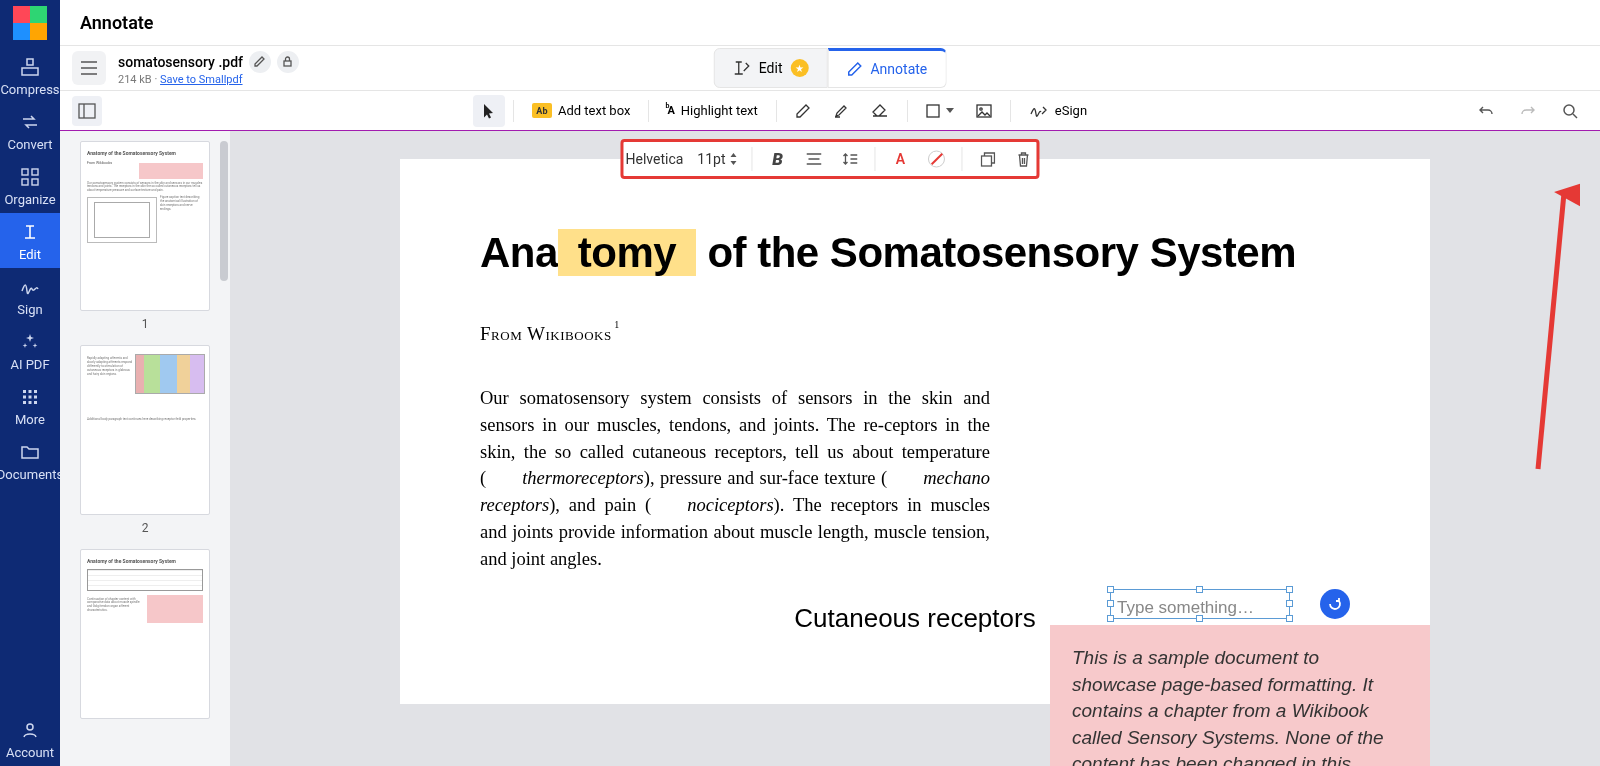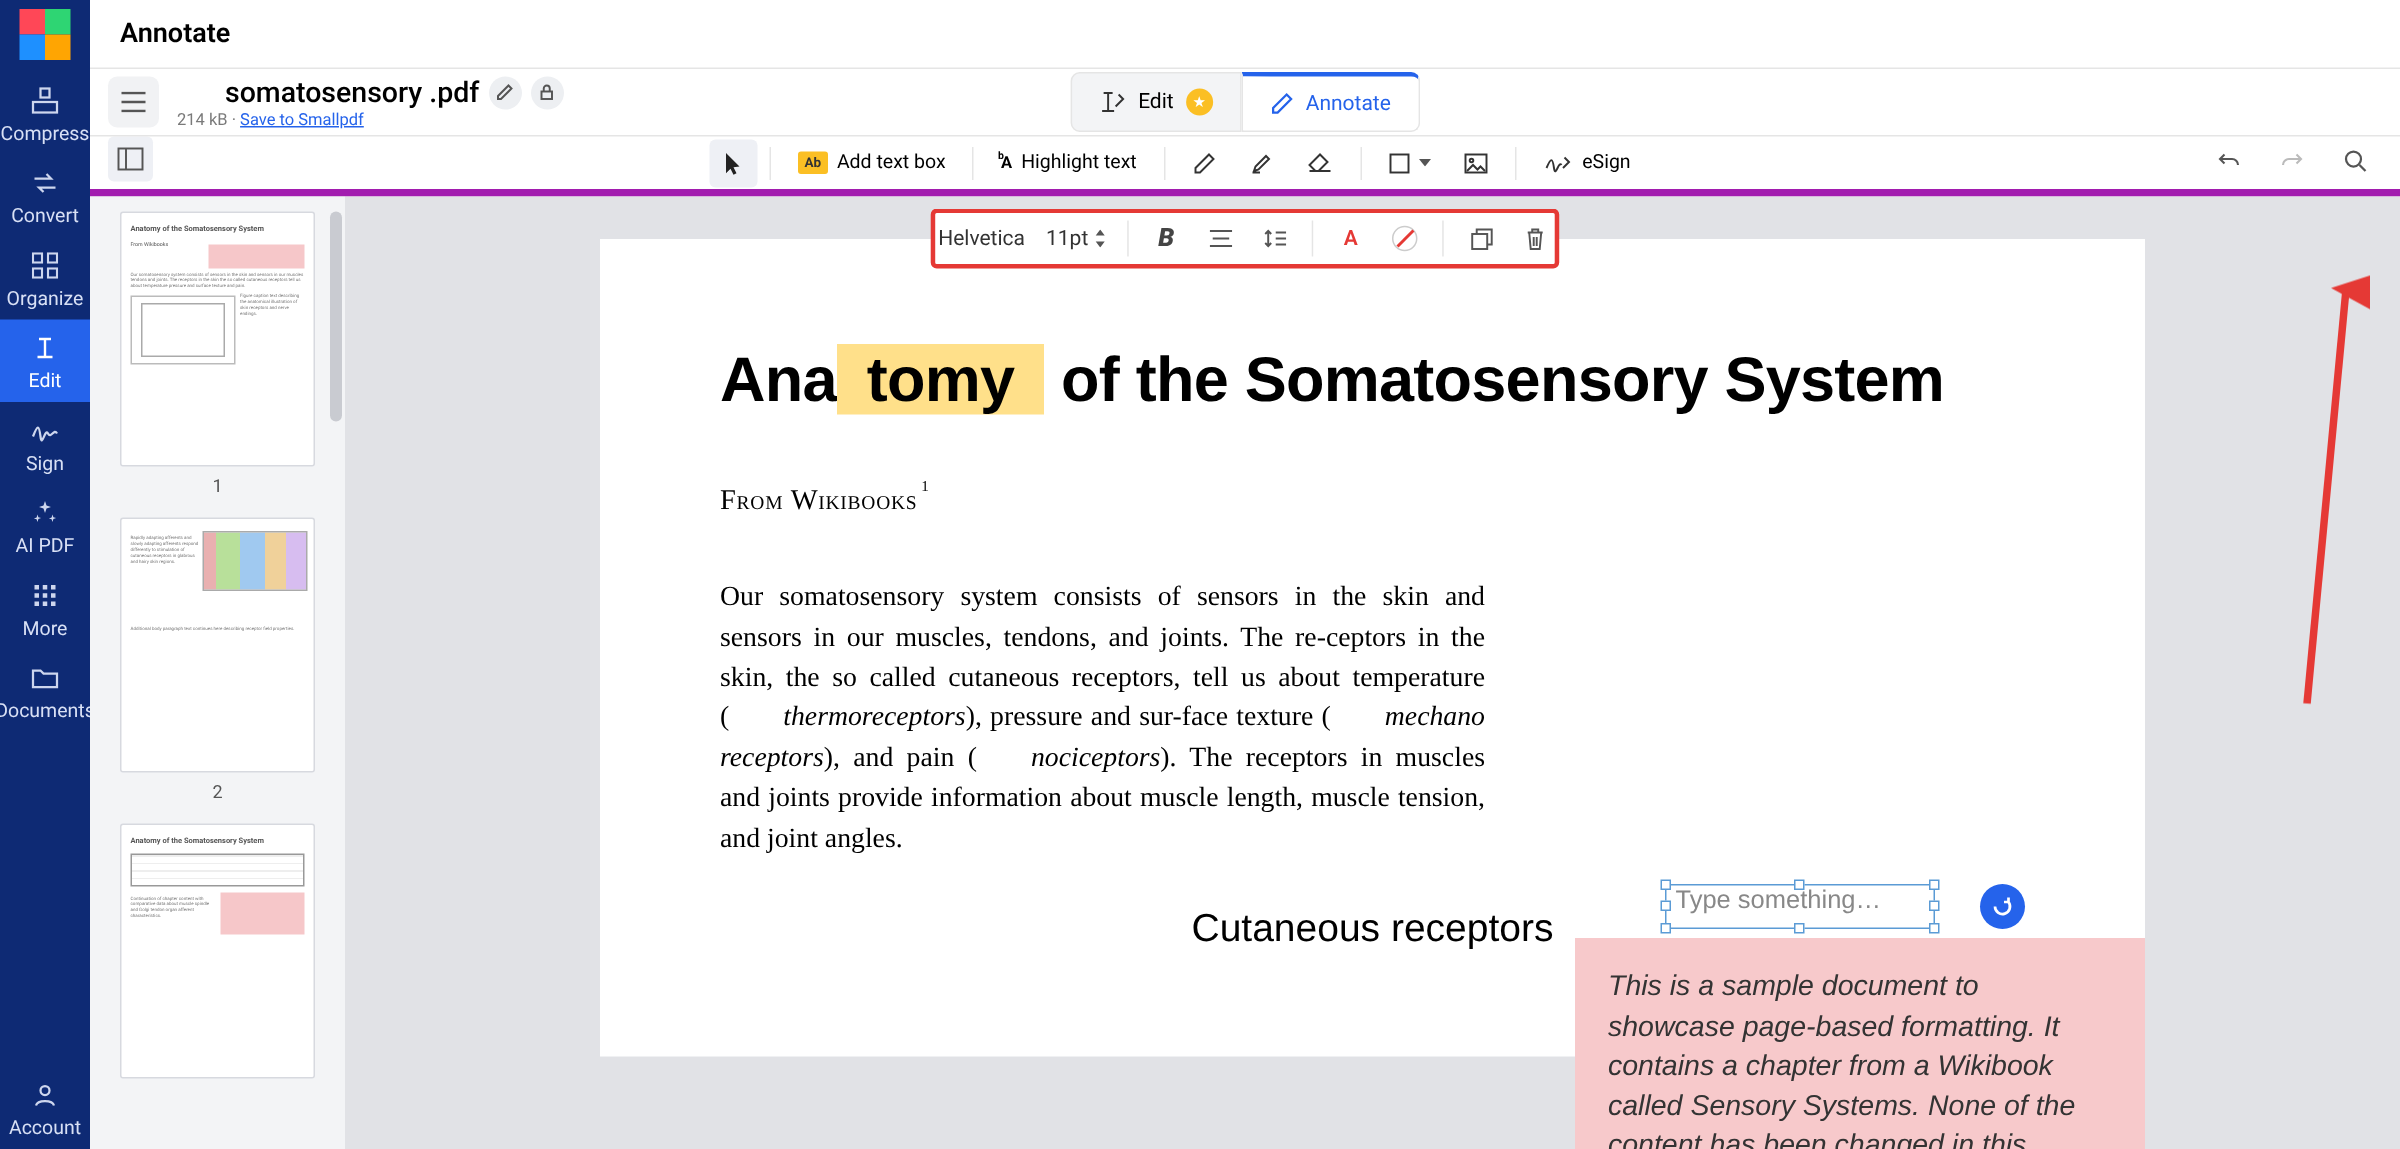--- a/index.html
+++ b/index.html
@@ -14,36 +14,36 @@
 .sideicon { width:22px; height:22px; display:flex; align-items:center; justify-content:center; margin-bottom:4px; }
 .sidebar .spacer { flex:1; }
 
 .main { flex:1; display:flex; flex-direction:column; }
 .topbar { height:46px; border-bottom:1px solid #e5e5e5; display:flex; align-items:center; padding:0 12px; }
 .topbar h1 { font-size:18px; font-weight:600; margin-left:8px; }
 
 .docbar { height:45px; display:flex; align-items:center; padding:0 12px; border-bottom:1px solid #e5e5e5; position:relative; }
 .burger { width:34px; height:34px; border-radius:6px; background:#f1f2f4; display:flex; align-items:center; justify-content:center; margin-right:12px; cursor:pointer; }
 .fileinfo { display:flex; flex-direction:column; font-size:12px; }
-.fileinfo .name { font-size:19px; font-weight:500; display:flex; align-items:center; gap:6px;margin-left:32px; }
+.fileinfo .name { font-size:14px; font-weight:500; display:flex; align-items:center; gap:6px; }
 .fileinfo .meta { font-size:11px; color:#7a7a7a; }
 .fileinfo .link { color:#2563eb; text-decoration:underline; cursor:pointer; }
 .iconchip { width:22px; height:22px; border-radius:50%; background:#edeff2; display:flex; align-items:center; justify-content:center; font-size:11px; color:#555; cursor:pointer; }
 
 .modepair { position:absolute; left:50%; transform:translateX(-50%); display:flex; height:40px; }
 .modechip { display:flex; align-items:center; gap:8px; padding:0 18px; font-size:14px; border:1px solid #e5e5e5; cursor:pointer; }
 .modechip.edit { background:#f3f4f6; border-radius:6px 0 0 6px; }
 .modechip.annotate { color:#2563eb; border-top:3px solid #2563eb; border-radius:0 6px 6px 0; background:#fff; }
 .starbadge { width:18px; height:18px; border-radius:50%; background:#fbbf24; display:flex; align-items:center; justify-content:center; color:#fff; font-size:10px; }
 
 .docright { margin-left:auto; display:flex; align-items:center; gap:10px; }
 .ghostbtn { width:36px; height:36px; border-radius:6px; background:#f1f2f4; display:flex; align-items:center; justify-content:center; cursor:pointer; }
 .exportbtn { background:#2563eb; color:#fff; border:none; border-radius:6px; height:36px; padding:0 16px; font-size:14px; font-weight:500; display:flex; align-items:center; gap:6px; cursor:pointer; }
 
-.toolbar { height:40px; border-bottom:5px solid #a21caf; display:flex; padding:0 12px; gap:18px; }
+.toolbar { height:40px; border-bottom:1px solid #a21caf; display:flex; align-items:center; padding:0 12px; gap:18px; }
 .toolbar .left { width:30px; height:30px; border-radius:4px; background:#eef0f5; display:flex; align-items:center; justify-content:center; cursor:pointer; }
 .toolbar .center { flex:1; display:flex; align-items:center; justify-content:center; gap:2px; }
 .tbtn { height:32px; padding:0 10px; display:flex; align-items:center; gap:6px; font-size:13px; cursor:pointer; border-radius:4px; }
 .tbtn.cursor { background:#eef0f5; width:32px; justify-content:center; padding:0; }
 .abbadge { width:20px; height:15px; background:#fbbf24; border-radius:2px; font-size:9px; font-weight:700; display:flex; align-items:center; justify-content:center; color:#333; }
 .divider { width:1px; height:22px; background:#e5e5e5; margin:0 6px; }
 .toolbar .right { display:flex; gap:6px; }
 
 .canvas { flex:1; background:#e1e2e6; display:flex; position:relative; overflow:hidden; }
 .thumbs { width:170px; background:#f3f4f6; padding:10px 12px; overflow-y:auto; display:flex; flex-direction:column; align-items:center; gap:6px; position:relative; }
@@ -67,21 +67,21 @@
 .sheet { width:1030px; background:#fff; margin:28px 0 40px; padding:70px 80px; position:relative; font-family: Georgia, 'Times New Roman', serif; }
 .sheet h2 { font-size:42px; font-weight:600; font-family:-apple-system,sans-serif; letter-spacing:-0.5px; margin-bottom:46px; }
 .sheet h2 .hl { background:#ffe08a; padding:0 20px; }
 .fromline { font-variant:small-caps; font-size:19px; letter-spacing:0.5px; position:relative; display:inline-block; }
 .fromline sup{font-size:10px; position:absolute; top:-4px; right:-8px; font-variant:normal;}
 .bodytext { font-size:18.5px; line-height:1.45; text-align:justify; width:510px; margin-top:40px; }
 .bodytext em{font-style:italic;margin-left:36px;}
 .subhead { font-size:26px; font-weight:400; font-family:-apple-system,sans-serif; margin-top:30px;text-align:center; }
 .callout { position:absolute; right:0; top:466px; width:380px; background:#f7c9cb; padding:20px 22px; font-style:italic; font-size:19px; line-height:1.4; color:#333; font-family:-apple-system,sans-serif; }
 
-.txtbox { position:absolute; left:710px; top:430px; width:180px; height:30px; border:1px solid #5b9bd5; display:flex; align-items:flex-start; padding:0 6px; font-family:-apple-system,sans-serif; font-size:17px; color:#888; cursor:text; }
+.txtbox { position:absolute; left:710px; top:430px; width:180px; height:30px; border:1px solid #5b9bd5; display:flex; align-items:flex-end; padding:0 6px; font-family:-apple-system,sans-serif; font-size:17px; color:#888; cursor:text; }
 .txtbox .handle{position:absolute;width:7px;height:7px;background:#fff;border:1px solid #5b9bd5;}
 .txtbox .h-tl{top:-4px;left:-4px;} .txtbox .h-tr{top:-4px;right:-4px;}
 .txtbox .h-bl{bottom:-4px;left:-4px;} .txtbox .h-br{bottom:-4px;right:-4px;}
 .txtbox .h-tm{top:-4px;left:50%;margin-left:-4px;} .txtbox .h-bm{bottom:-4px;left:50%;margin-left:-4px;}
 .txtbox .h-ml{top:50%;left:-4px;margin-top:-4px;} .txtbox .h-mr{top:50%;right:-4px;margin-top:-4px;}
 .rotator{position:absolute;left:920px;top:430px;width:30px;height:30px;border-radius:50%;background:#2563eb;display:flex;align-items:center;justify-content:center;color:#fff;cursor:grab;}
 
 .floatbar { position:absolute; left:50%; transform:translateX(-50%); top:8px; height:40px; background:#fff; border:3px solid #e53935; border-radius:4px; display:flex; align-items:center; padding:0 2px; gap:14px; z-index:20; }
 .fbtn{display:flex;align-items:center;justify-content:center;width:22px;height:22px;cursor:pointer;font-size:14px;color:#444;}
 .fsel{font-size:14px;color:#333;cursor:pointer;}

